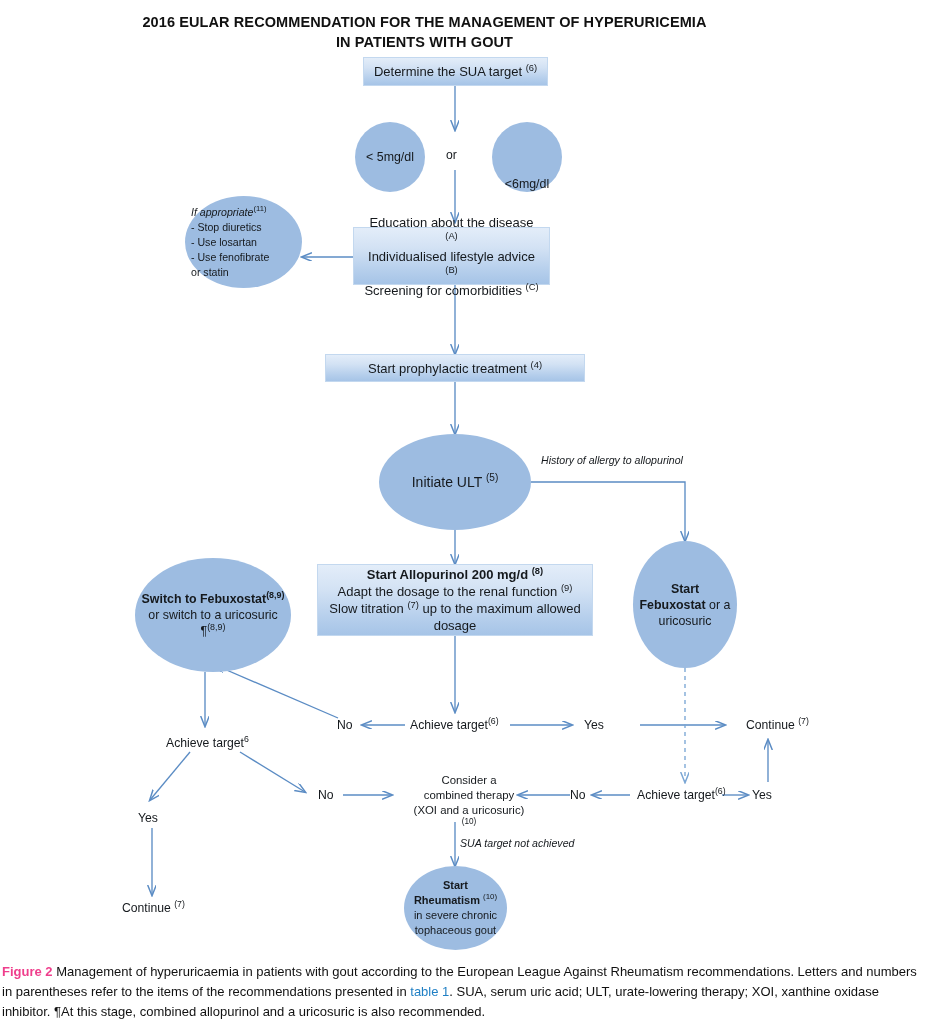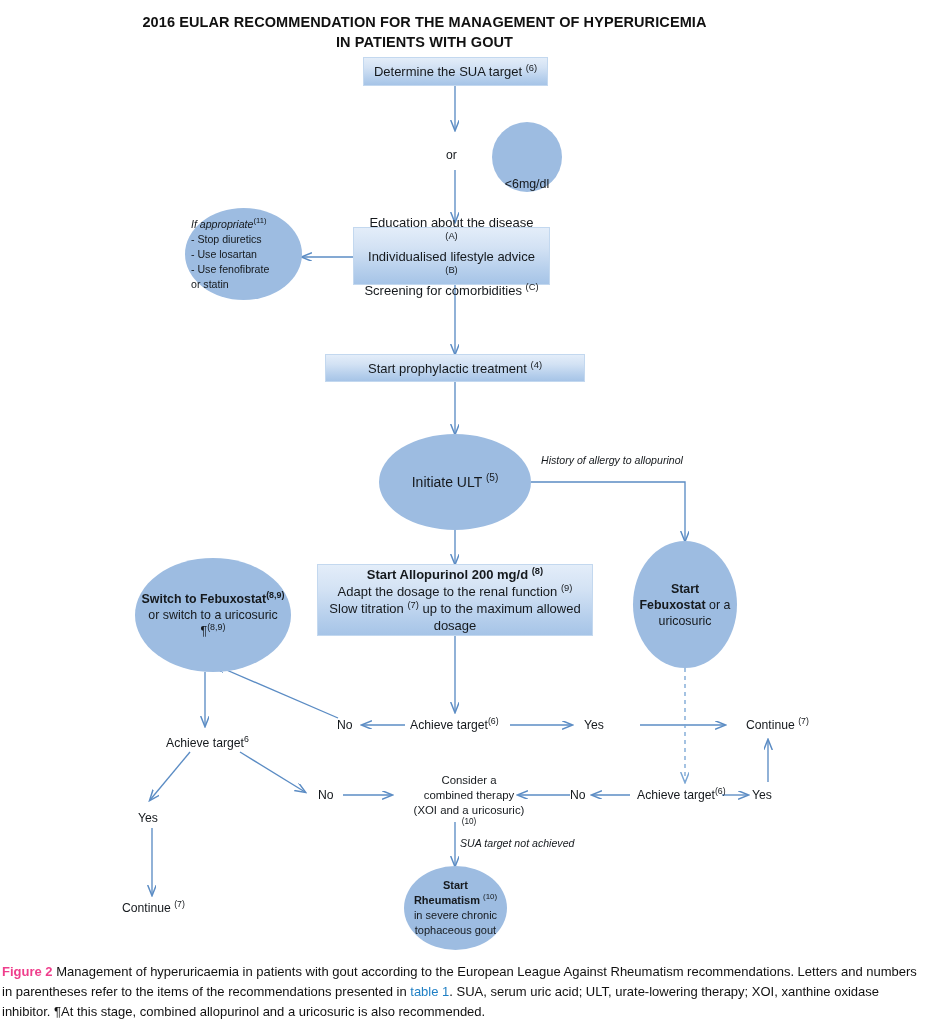--- a/index.html
+++ b/index.html
@@ -176,30 +176,33 @@
     <span>IN PATIENTS WITH GOUT</span>
   </div>
 
   <div class="box" style="left:363px; top:57px; width:185px; height:29px;">
     <span>
       <span>Determine the SUA target</span>
       <sup>(6)</sup>
     </span>
   </div>
 
+  <div class="oval" style="left:355px; top:122px; width:70px; height:70px;">
+    <span class="inner">&lt; 5mg/dl</span>
+  </div>
 
   <div class="lbl" style="left:446px; top:147px;">
     <span>or</span>
   </div>
 
   <div class="oval" style="left:492px; top:122px; width:70px; height:70px;align-items:flex-end;">
     <span class="inner">&lt;6mg/dl</span>
   </div>
 
-  <div class="oval" style="left:185px; top:208px; width:117px; height:92px;">
+  <div class="oval" style="left:185px; top:196px; width:117px; height:92px;">
     <div class="inner bullets">
       <span class="it">If appropriate</span><sup>(11)</sup><br>
       <span>- Stop diuretics</span><br>
       <span>- Use losartan</span><br>
       <span>- Use fenofibrate</span><br>
       <span>  or statin</span>
     </div>
   </div>
 
   <div class="box" style="left:353px; top:227px; width:197px; height:58px;">

